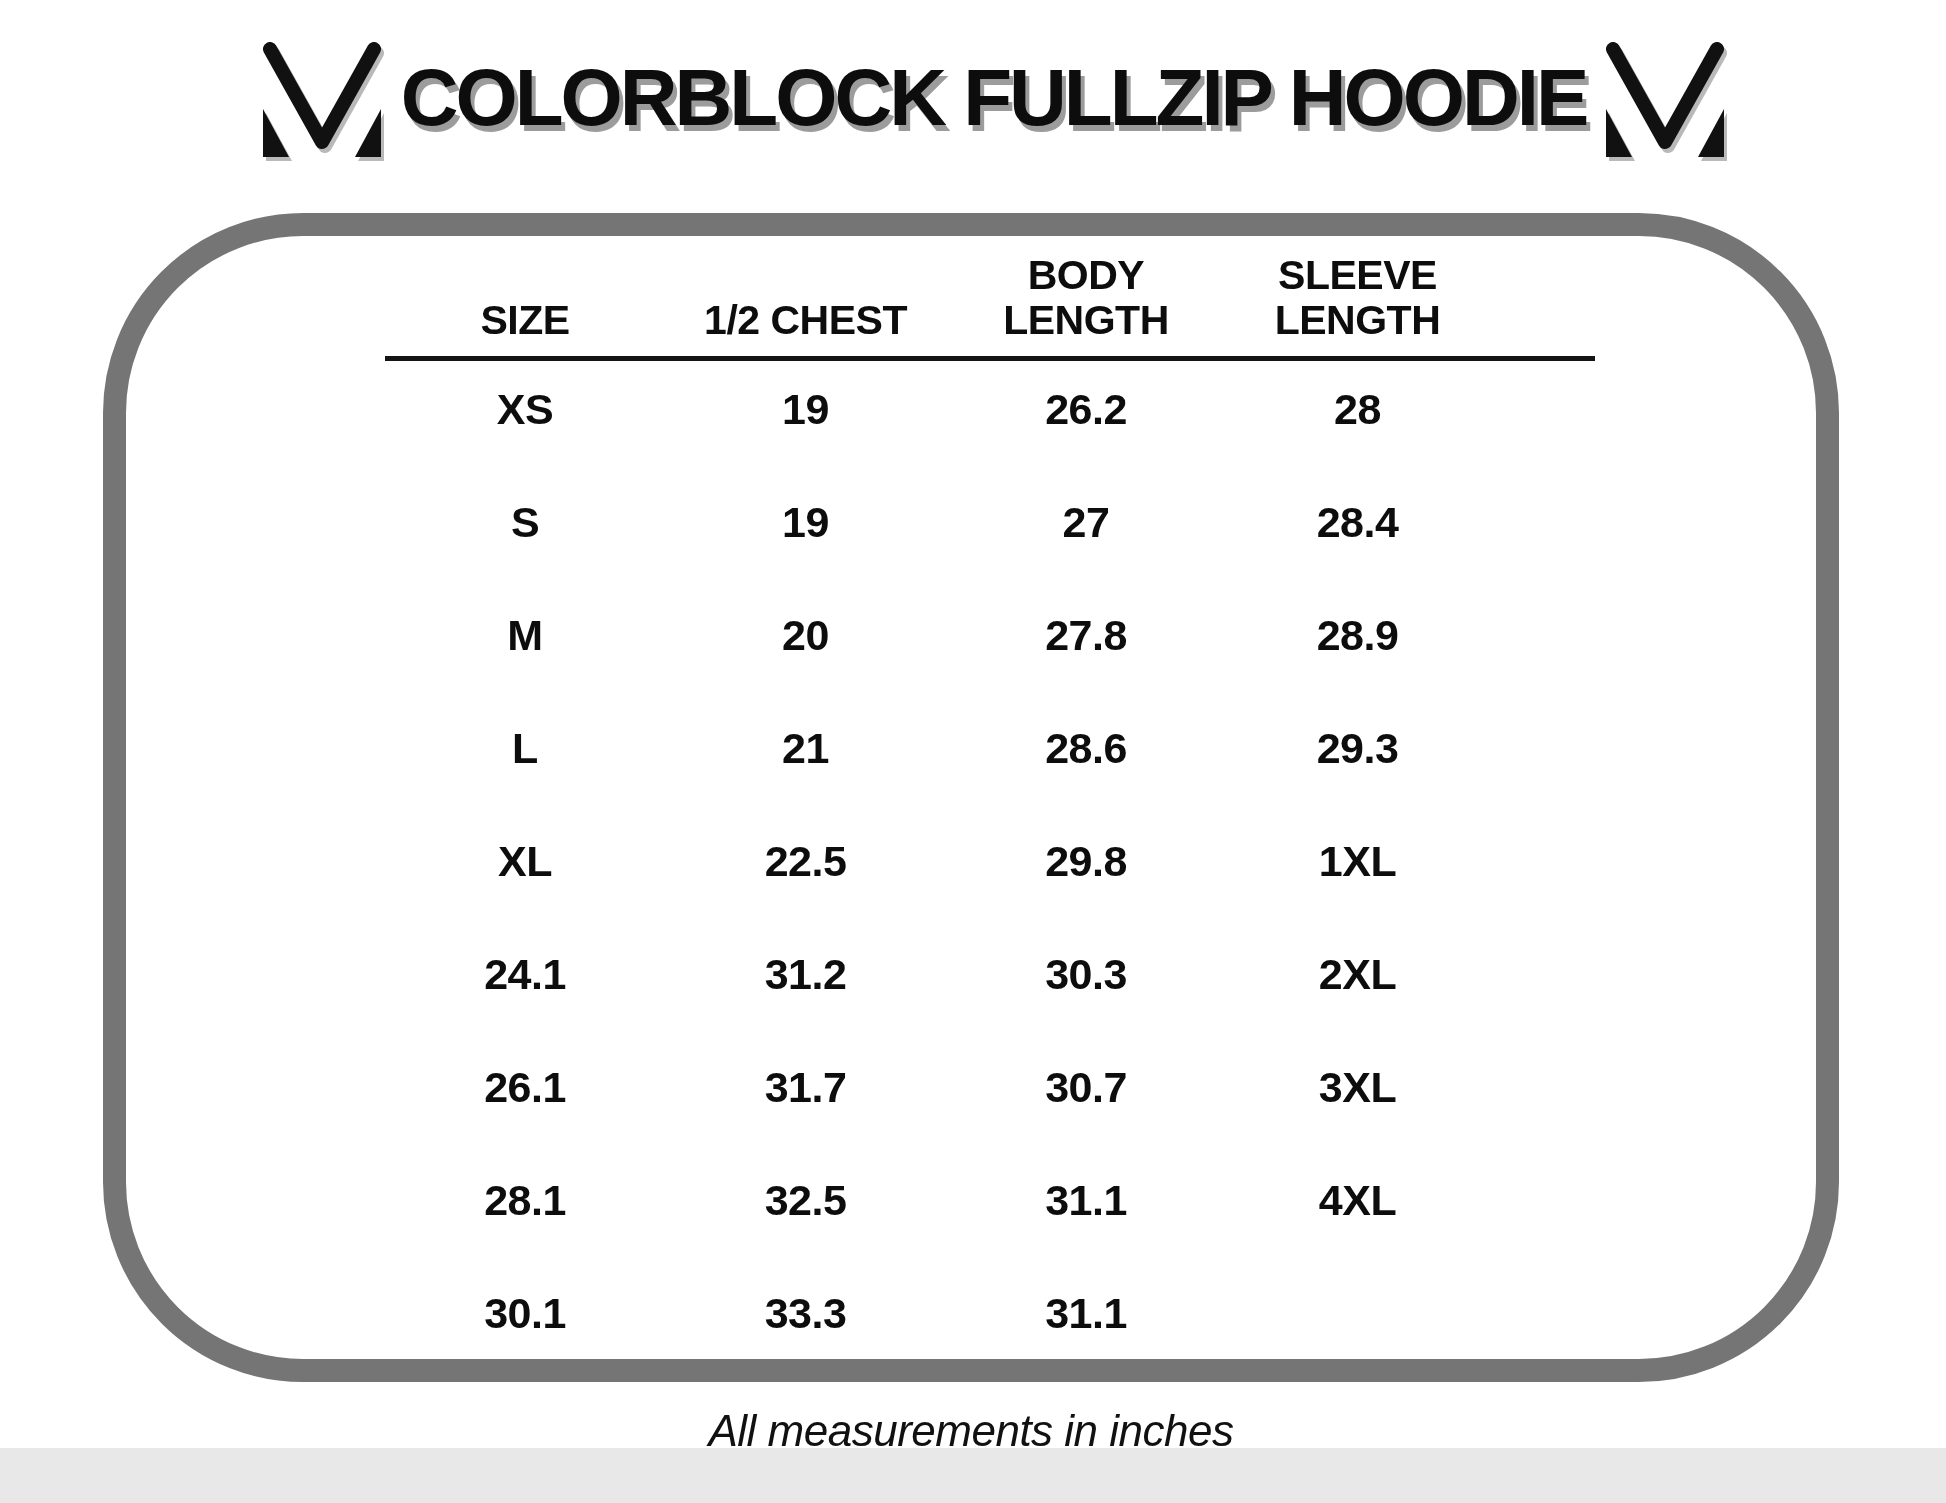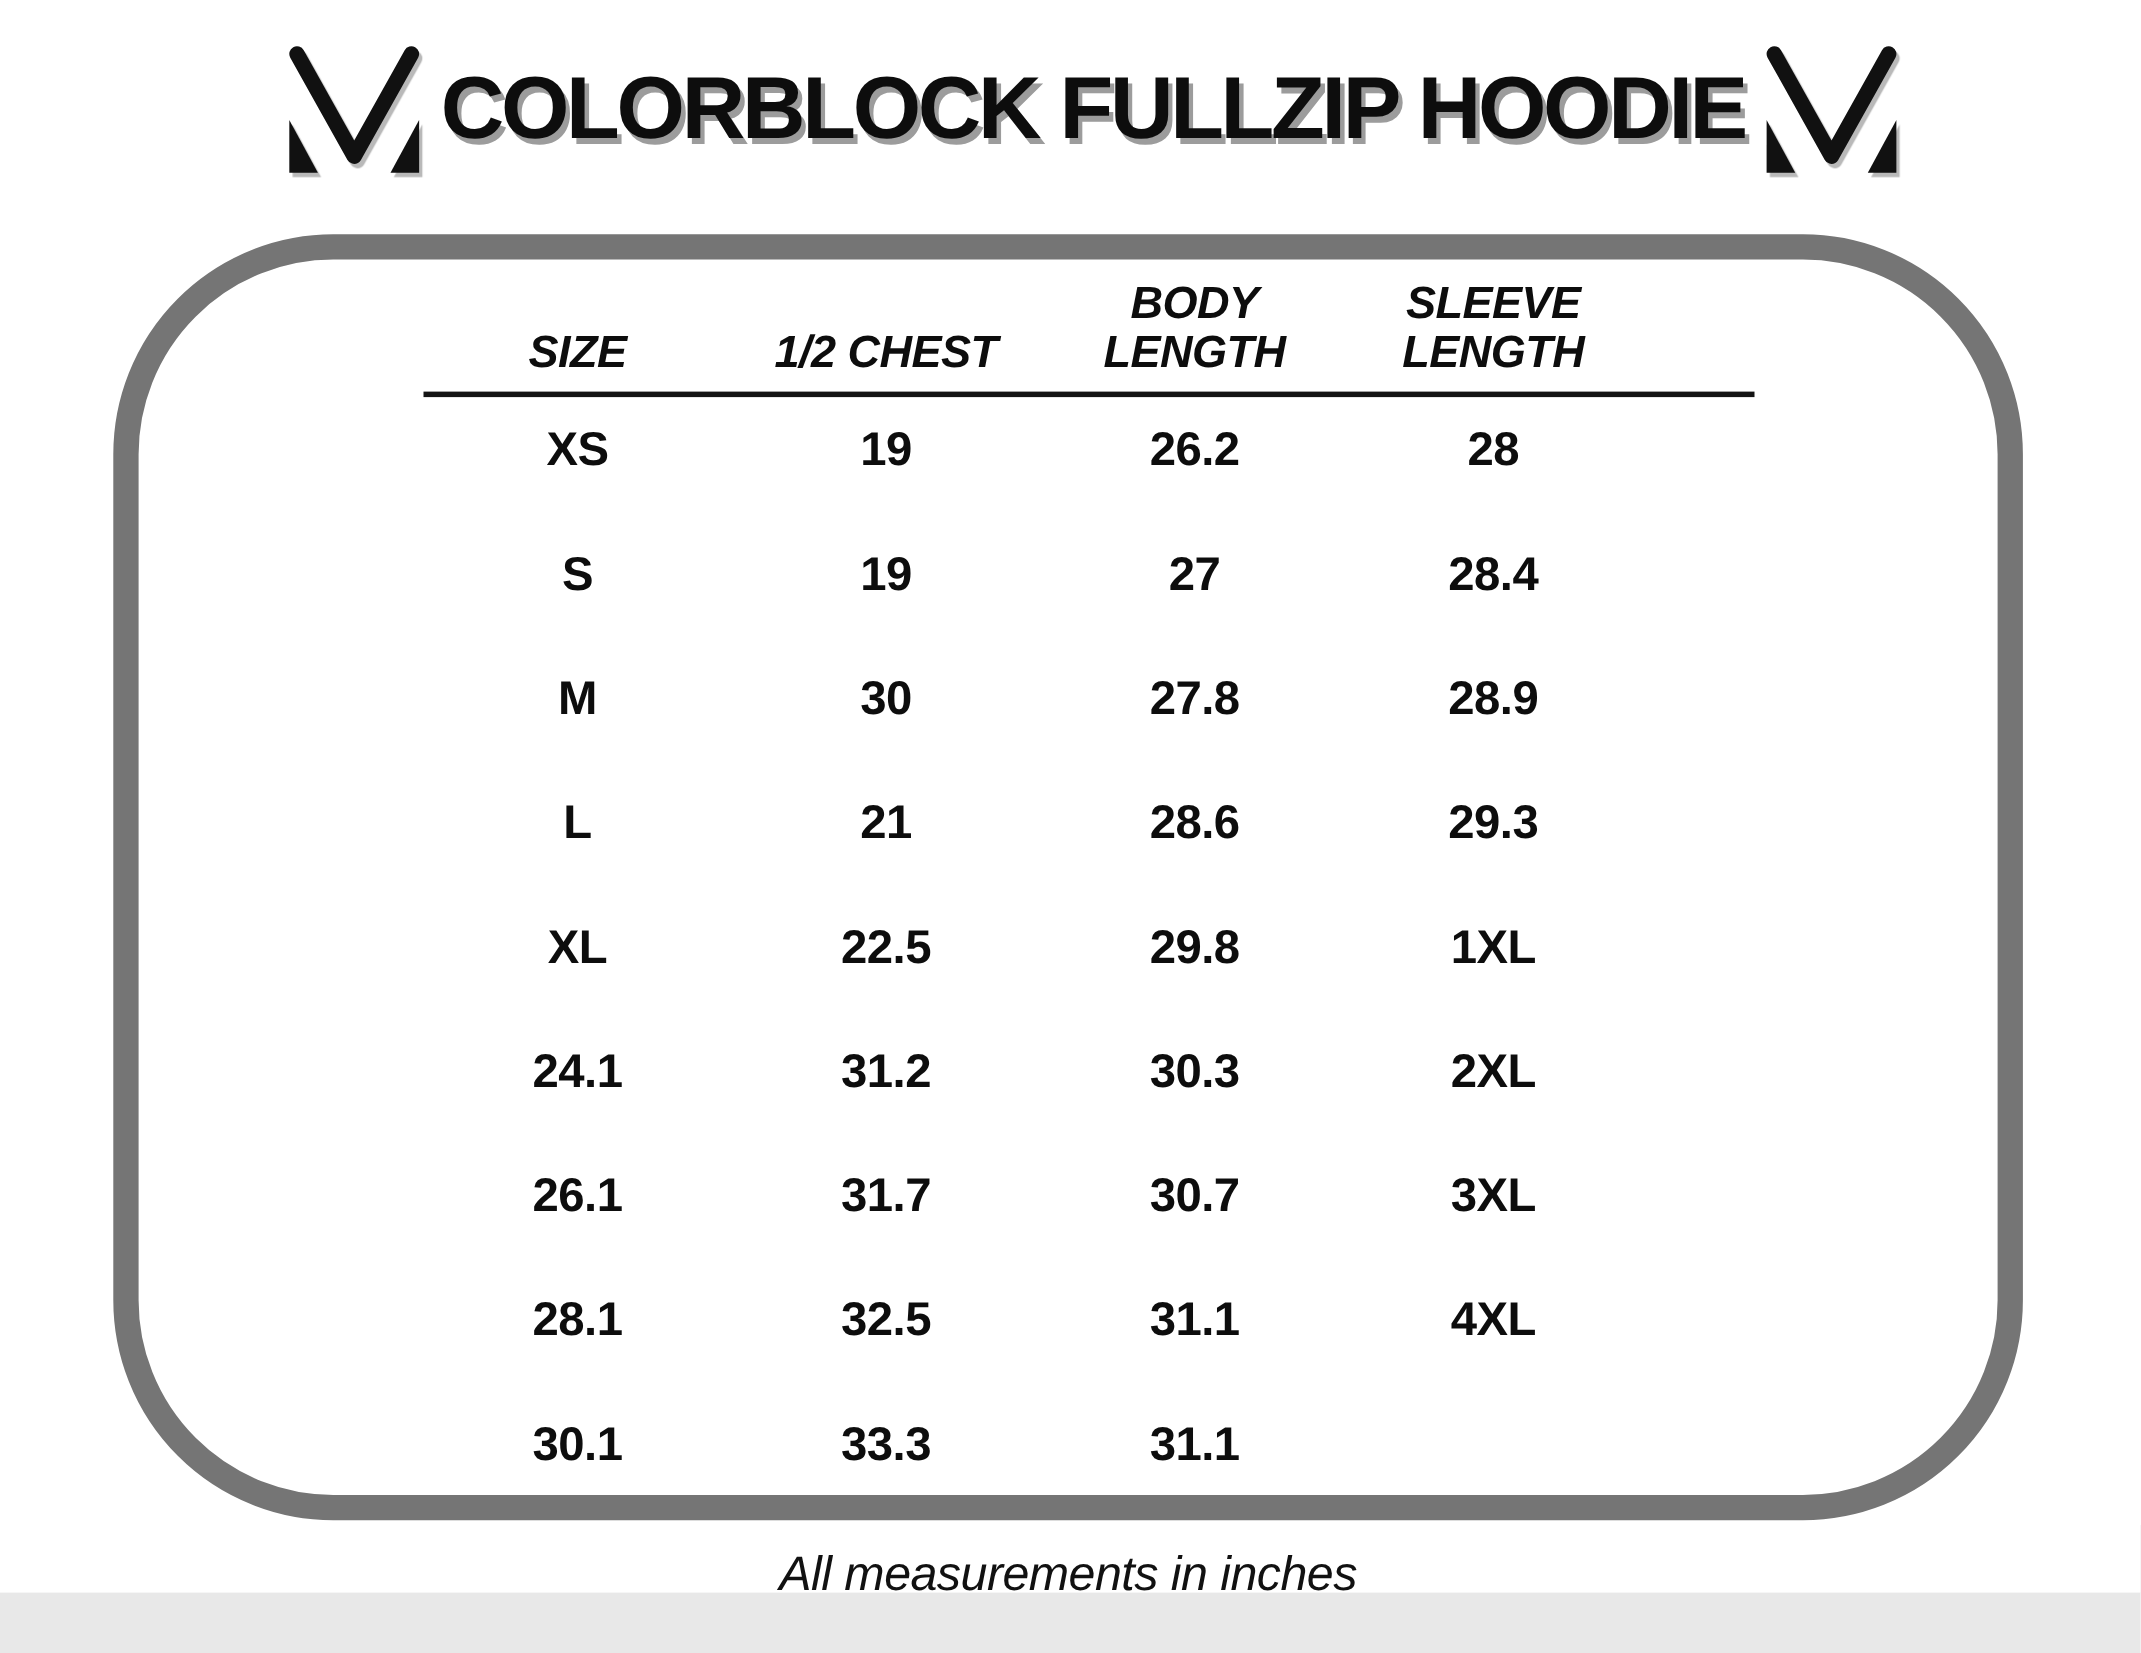--- a/index.html
+++ b/index.html
@@ -64,21 +64,20 @@
     flex-direction: column;
     justify-content: flex-end;
     align-items: center;
     font-size: 41px;
     line-height: 1.08;
     font-weight: 700;
     letter-spacing: -0.5px;
     text-align: center;
     padding-bottom: 10px;
     box-sizing: border-box;
-    font-style: italic;
   }
   .header-rule {
     position: absolute;
     left: 385px; top: 356px;
     width: 1210px; height: 5px;
     background: #141414;
   }
   .tbody {
     position: absolute;
     left: 385px; top: 353px;
@@ -151,21 +150,21 @@
   <div class="tbody" id="tbody">
       <div class="td">XS</div>
       <div class="td">19</div>
       <div class="td">26.2</div>
       <div class="td">28</div>
       <div class="td">S</div>
       <div class="td">19</div>
       <div class="td">27</div>
       <div class="td">28.4</div>
       <div class="td">M</div>
-      <div class="td">30</div>
+      <div class="td">20</div>
       <div class="td">27.8</div>
       <div class="td">28.9</div>
       <div class="td">L</div>
       <div class="td">21</div>
       <div class="td">28.6</div>
       <div class="td">29.3</div>
       <div class="td">XL</div>
       <div class="td">22.5</div>
       <div class="td">29.8</div>
       <div class="td">1XL</div>

